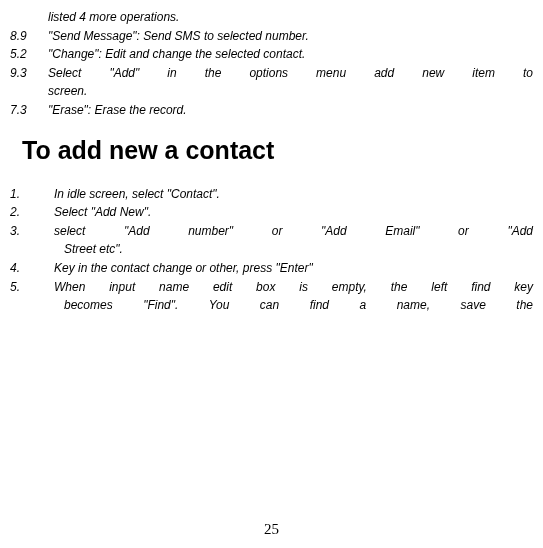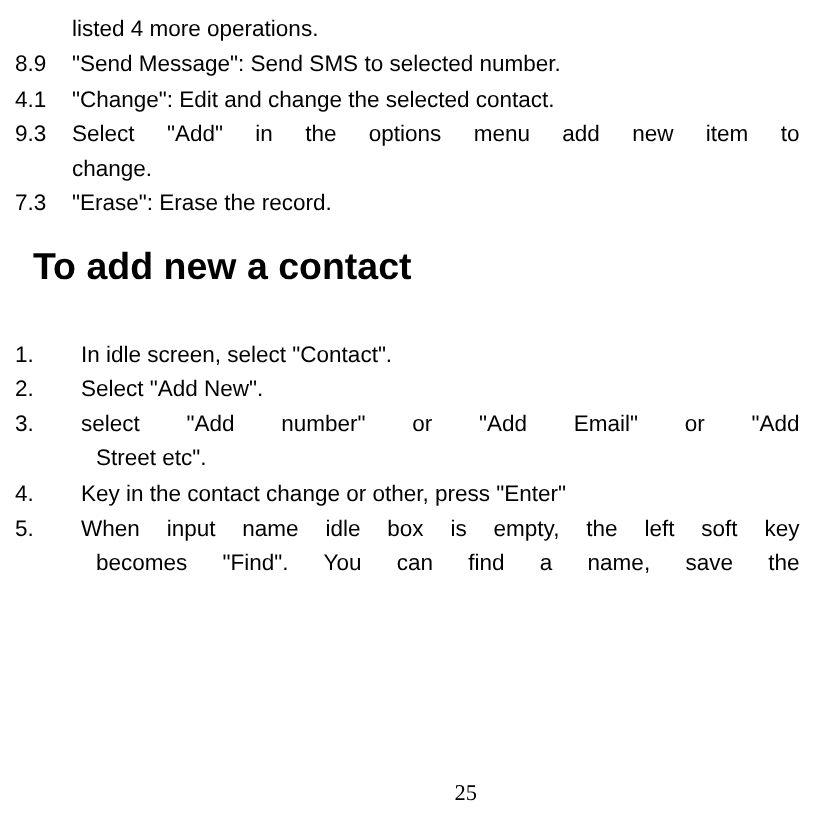--- a/index.html
+++ b/index.html
@@ -10,22 +10,23 @@
     body {
       width: 543px;
       height: 548px;
       background: #ffffff;
       font-family: Arial, sans-serif;
       color: #000000;
       padding: 8px 10px 0 10px;
       position: relative;
     }
     .line {
-      font-size: 15px;
+      font-size: 12px;
       line-height: 1.55;
+      font-style: italic;
     }
     .indent-first {
       padding-left: 38px;
     }
     .num-line {
       display: flex;
     }
     .num-label {
       flex-shrink: 0;
       width: 38px;
@@ -47,60 +48,59 @@
     .continuation {
       padding-left: 38px;
     }
     .continuation2 {
       padding-left: 54px;
     }
     .heading {
       font-size: 25px;
       font-weight: bold;
       margin-top: 16px;
-      margin-bottom: 32px;
+      margin-bottom: 20px;
       padding-left: 12px;
     }
     .section2 .num-line {
       margin-bottom: 0;
     }
     .page-num {
       position: absolute;
       bottom: 10px;
       left: 50%;
       transform: translateX(-50%);
       font-size: 15px;
       font-family: 'Times New Roman', serif;
-      margin-left: 39px;
     }
     .justify-full {
       text-align: justify;
       text-align-last: justify;
     }
   </style>
 </head>
 <body>
 
 <div class="line indent-first">listed 4 more operations.</div>
 
 <div class="line num-line">
   <span class="num-label">8.9</span>
   <span class="num-text">"Send Message": Send SMS to selected number.</span>
 </div>
 
 <div class="line num-line">
-  <span class="num-label">4.1</span>
+  <span class="num-label">5.2</span>
   <span class="num-text">"Change": Edit and change the selected contact.</span>
 </div>
 
 <div class="line num-line">
   <span class="num-label">9.3</span>
   <span class="num-text-justify">Select "Add" in the options menu add new item to</span>
 </div>
-<div class="line continuation">change.</div>
+<div class="line continuation">screen.</div>
 
 <div class="line num-line">
   <span class="num-label">7.3</span>
   <span class="num-text">"Erase": Erase the record.</span>
 </div>
 
 <h2 class="heading">To add new a contact</h2>
 
 <div class="section2">
   <div class="line num-line">
@@ -119,18 +119,18 @@
   </div>
   <div class="line continuation2">Street etc".</div>
 
   <div class="line num-line">
     <span class="num-label2">4.</span>
     <span class="num-text">Key in the contact change or other, press "Enter"</span>
   </div>
 
   <div class="line num-line">
     <span class="num-label2">5.</span>
-    <span class="num-text-justify">When input name idle box is empty, the left soft key</span>
+    <span class="num-text-justify">When input name edit box is empty, the left find key</span>
   </div>
   <div class="line continuation2 justify-full">becomes "Find". You can find a name, save the</div>
 </div>
 
 <div class="page-num">25</div>
 
 </body></html>

